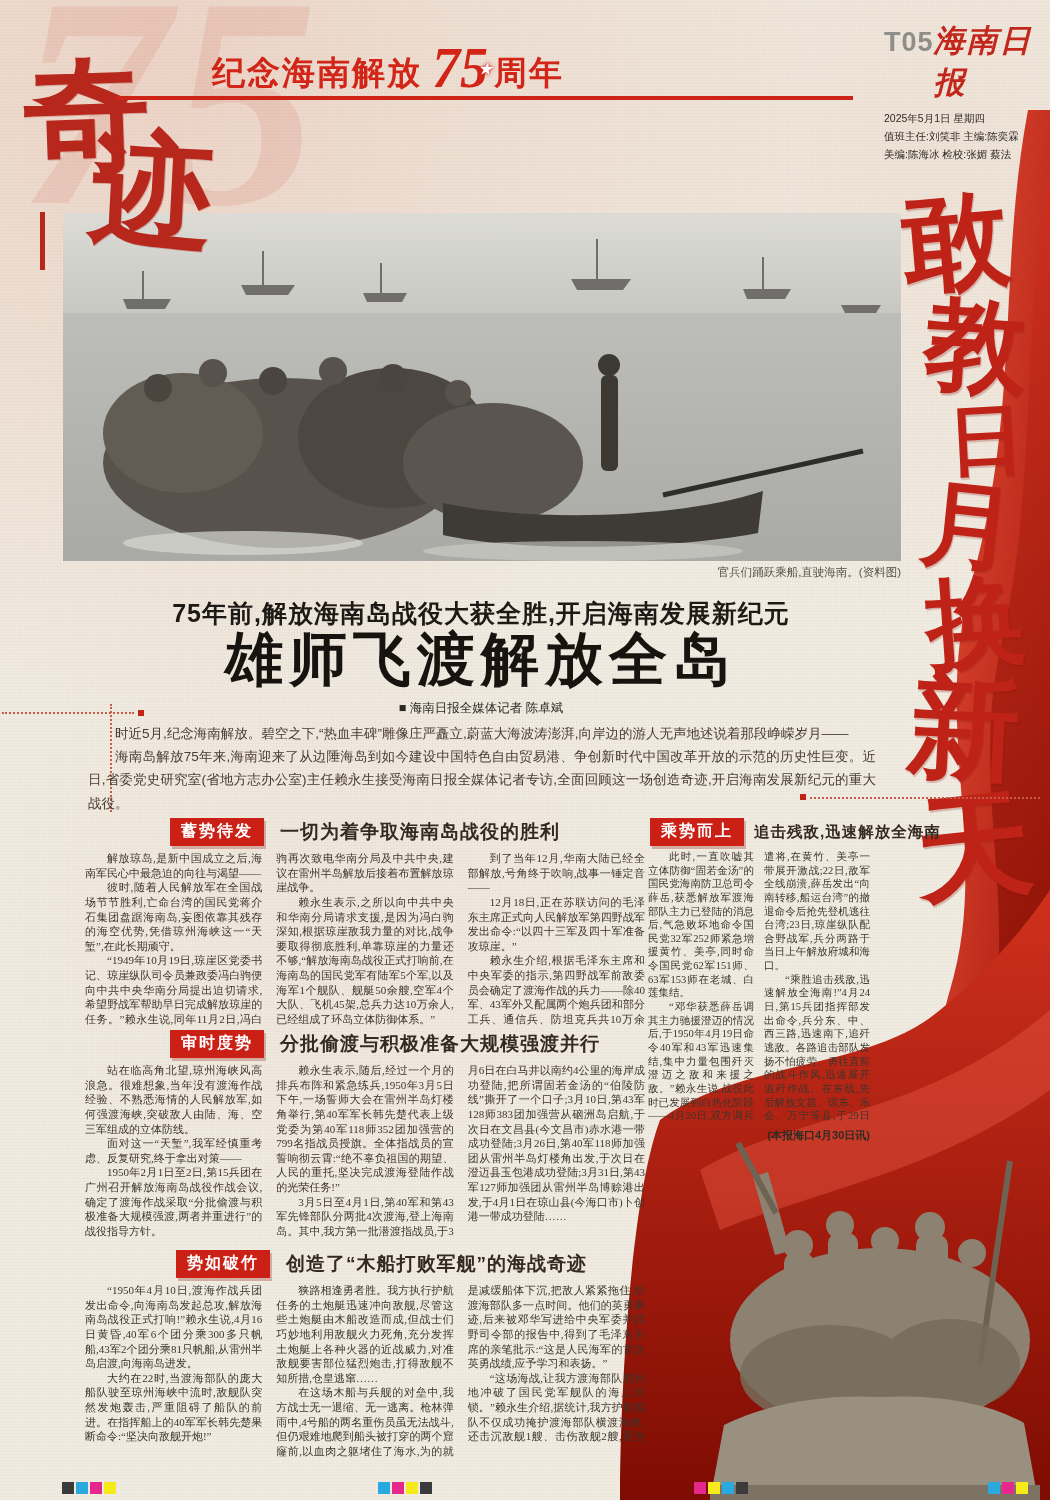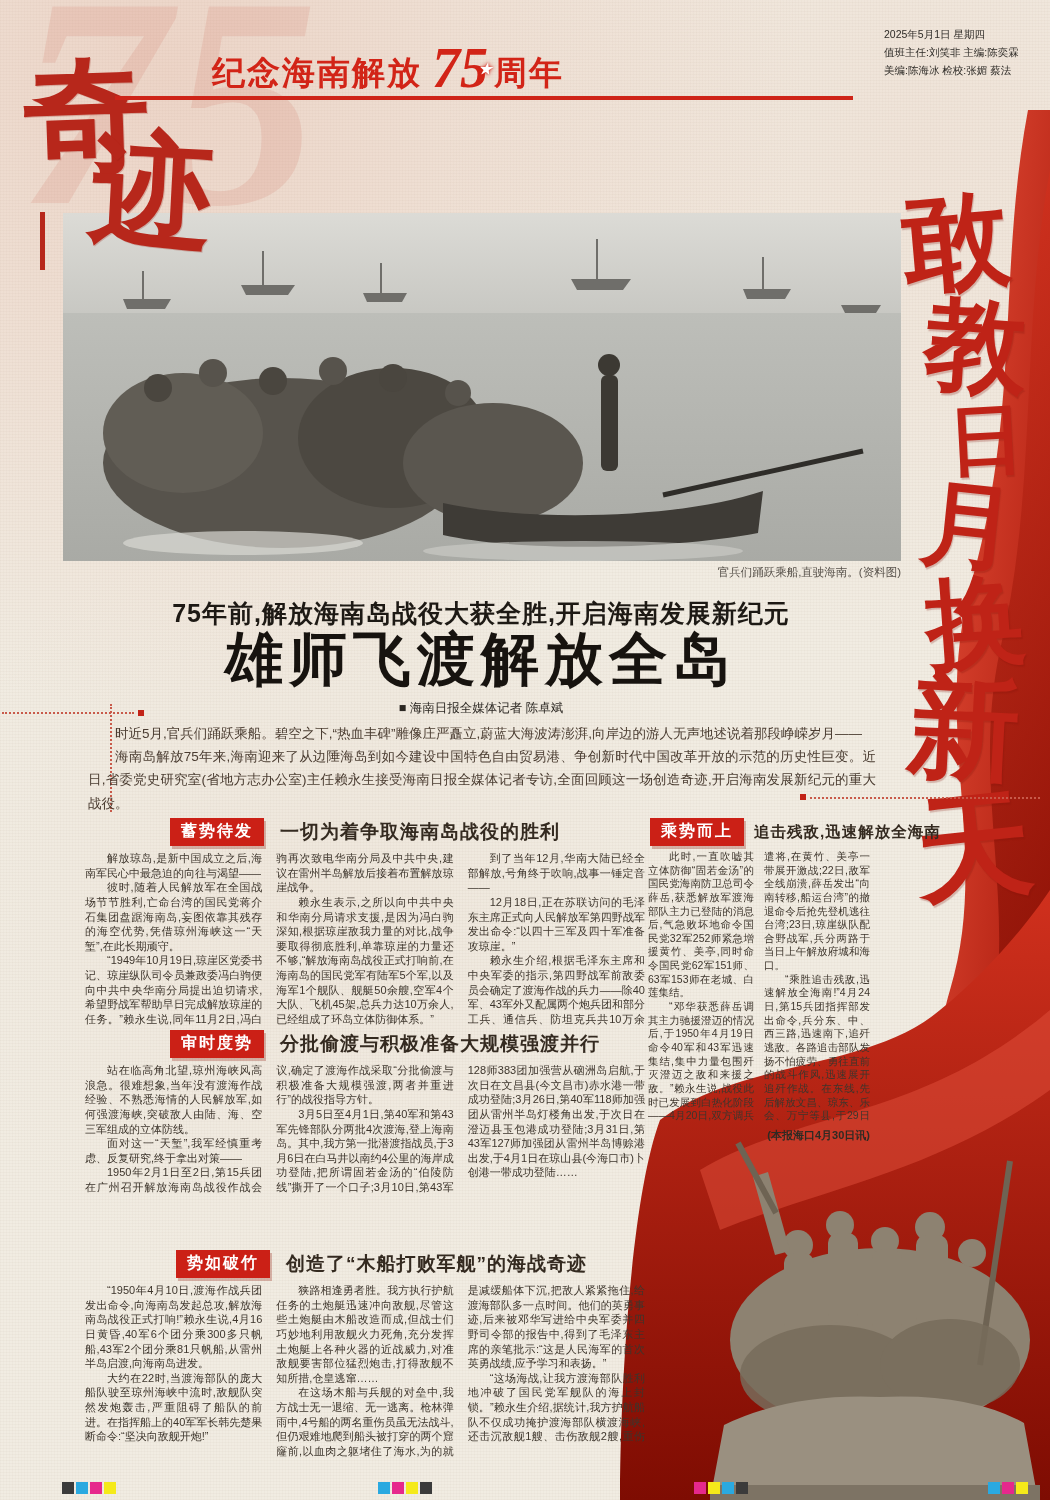--- a/index.html
+++ b/index.html
@@ -43,21 +43,21 @@
   .lead{left:88px;top:722px;width:788px;font-size:13.5px;line-height:1.72;text-align:justify;
         color:#4a3c31;z-index:4;}
   .lead p{margin:0;text-indent:2em;}
   .cropdot{width:6px;height:6px;background:#c22317;z-index:4;}
   .croph{height:0;border-top:2px dotted #c85a4a;z-index:4;}
   .cropv{width:0;border-left:2px dotted #c85a4a;z-index:4;}
   .sec-header{display:flex;align-items:center;gap:16px;z-index:4;}
   .sec-tag{background:#cb2016;color:#fff;font-weight:bold;font-size:16px;padding:3px 11px 4px;
         letter-spacing:2px;box-shadow:2px 3px 0 rgba(140,20,8,.28);white-space:nowrap;}
   .sec-title{font-size:19px;font-weight:bold;color:#342a20;letter-spacing:1px;white-space:nowrap;}
-  .body-cols{text-align:justify;color:#3d352c;overflow:hidden;z-index:4;}
+  .body-cols{text-align:justify;color:#3d352c;overflow:hidden;z-index:4;font-family:Liberation Serif, serif;}
   .body-cols p{margin:0;text-indent:2em;}
   .cols3{column-count:3;column-gap:14px;font-size:11px;line-height:1.33;}
   .cols2{column-count:2;column-gap:10px;font-size:10.5px;line-height:1.3;}
   .signoff{left:648px;top:1128px;width:222px;text-align:right;font-weight:bold;font-size:11px;
         color:#2f2a23;z-index:5;}
   .slogan-char{color:#bf2317;font-family:"DejaVu Serif","Liberation Serif",serif;font-weight:bold;
         z-index:2;line-height:1;text-shadow:1px 2px 1px rgba(130,20,10,.25);}
   .ribbon{left:620px;top:110px;z-index:1;}
   .statue{left:680px;top:1125px;z-index:3;}
   .regmarks{bottom:6px;height:12px;display:flex;gap:2px;z-index:5;}
@@ -96,20 +96,24 @@
     <span class="txt">纪念海南解放</span>
     <span class="b75">
       <span>75</span>
       <span class="star">★</span>
     </span>
     <span class="txt">周年</span>
   </div>
   <div class="abs redline"></div>
 
   <div class="abs masthead">
+    <div class="mh-row">
+      <span class="mh-pn">T05</span>
+      <span class="mh-brand">海南日报</span>
+    </div>
     <div class="mh-info">
       <div>2025年5月1日 星期四</div>
       <div>值班主任:刘笑非 主编:陈奕霖</div>
       <div>美编:陈海冰 检校:张媚 蔡法</div>
     </div>
   </div>
 
   <svg class="abs photo" width="838" height="348" viewBox="0 0 838 348">
     <defs>
       <linearGradient id="sky" x1="0" y1="0" x2="0" y2="1">
@@ -158,21 +162,21 @@
   <div class="abs caption">官兵们踊跃乘船,直驶海南。(资料图)</div>
 
   <div class="abs kicker">75年前,解放海南岛战役大获全胜,开启海南发展新纪元</div>
   <div class="abs title">雄师飞渡解放全岛</div>
   <div class="abs byline">■ 海南日报全媒体记者 陈卓斌</div>
 
   <div class="abs cropdot" style="left:138px;top:710px;"></div>
   <div class="abs croph" style="left:2px;top:712px;width:132px;"></div>
   <div class="abs cropv" style="left:110px;top:704px;height:108px;"></div>
   <div class="abs lead">
-    <p>时近5月,官兵们踊跃乘船。碧空之下,“热血丰碑”雕像庄严矗立,蔚蓝大海波涛澎湃,向岸边的游人无声地述说着那段峥嵘岁月——</p>
+    <p>时近5月,纪念海南解放。碧空之下,“热血丰碑”雕像庄严矗立,蔚蓝大海波涛澎湃,向岸边的游人无声地述说着那段峥嵘岁月——</p>
     <p>海南岛解放75年来,海南迎来了从边陲海岛到如今建设中国特色自由贸易港、争创新时代中国改革开放的示范的历史性巨变。近日,省委党史研究室(省地方志办公室)主任赖永生接受海南日报全媒体记者专访,全面回顾这一场创造奇迹,开启海南发展新纪元的重大战役。</p>
   </div>
   <div class="abs cropdot" style="left:800px;top:794px;"></div>
   <div class="abs croph" style="left:810px;top:797px;width:230px;"></div>
 
   <div class="abs sec-header" style="left:170px;top:818px;">
     <span class="sec-tag">蓄势待发</span>
     <span class="sec-title">一切为着争取海南岛战役的胜利</span>
   </div>
   <div class="abs body-cols cols3" style="left:85px;top:851px;width:560px;height:180px;">
@@ -186,20 +190,21 @@
   </div>
 
   <div class="abs sec-header" style="left:170px;top:1030px;">
     <span class="sec-tag">审时度势</span>
     <span class="sec-title">分批偷渡与积极准备大规模强渡并行</span>
   </div>
   <div class="abs body-cols cols3" style="left:85px;top:1063px;width:560px;height:183px;">
     <p>站在临高角北望,琼州海峡风高浪急。很难想象,当年没有渡海作战经验、不熟悉海情的人民解放军,如何强渡海峡,突破敌人由陆、海、空三军组成的立体防线。</p>
     <p>面对这一“天堑”,我军经慎重考虑、反复研究,终于拿出对策——</p>
     <p>1950年2月1日至2日,第15兵团在广州召开解放海南岛战役作战会议,确定了渡海作战采取“分批偷渡与积极准备大规模强渡,两者并重进行”的战役指导方针。</p>
+    <p>赖永生表示,随后,经过一个月的排兵布阵和紧急练兵,1950年3月5日下午,一场誓师大会在雷州半岛灯楼角举行,第40军军长韩先楚代表上级党委为第40军118师352团加强营的799名指战员授旗。全体指战员的宣誓响彻云霄:“绝不辜负祖国的期望、人民的重托,坚决完成渡海登陆作战的光荣任务!”</p>
     <p>3月5日至4月1日,第40军和第43军先锋部队分两批4次渡海,登上海南岛。其中,我方第一批潜渡指战员,于3月6日在白马井以南约4公里的海岸成功登陆,把所谓固若金汤的“伯陵防线”撕开了一个口子;3月10日,第43军128师383团加强营从硇洲岛启航,于次日在文昌县(今文昌市)赤水港一带成功登陆;3月26日,第40军118师加强团从雷州半岛灯楼角出发,于次日在澄迈县玉包港成功登陆;3月31日,第43军127师加强团从雷州半岛博赊港出发,于4月1日在琼山县(今海口市)卜创港一带成功登陆……</p>
 
   </div>
 
   <div class="abs sec-header" style="left:170px;top:1250px;padding-left:6px;">
     <span class="sec-tag">势如破竹</span>
     <span class="sec-title">创造了“木船打败军舰”的海战奇迹</span>
   </div>
   <div class="abs body-cols cols3" style="left:85px;top:1283px;width:560px;height:182px;">
     <p>“1950年4月10日,渡海作战兵团发出命令,向海南岛发起总攻,解放海南岛战役正式打响!”赖永生说,4月16日黄昏,40军6个团分乘300多只帆船,43军2个团分乘81只帆船,从雷州半岛启渡,向海南岛进发。</p>

